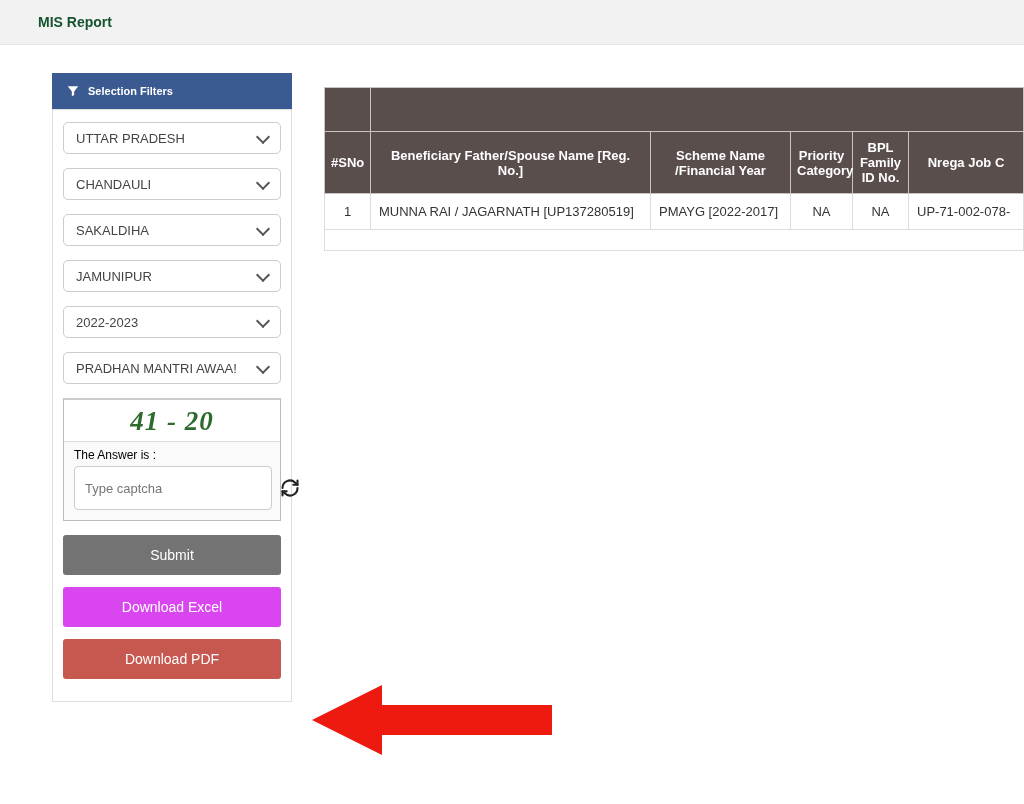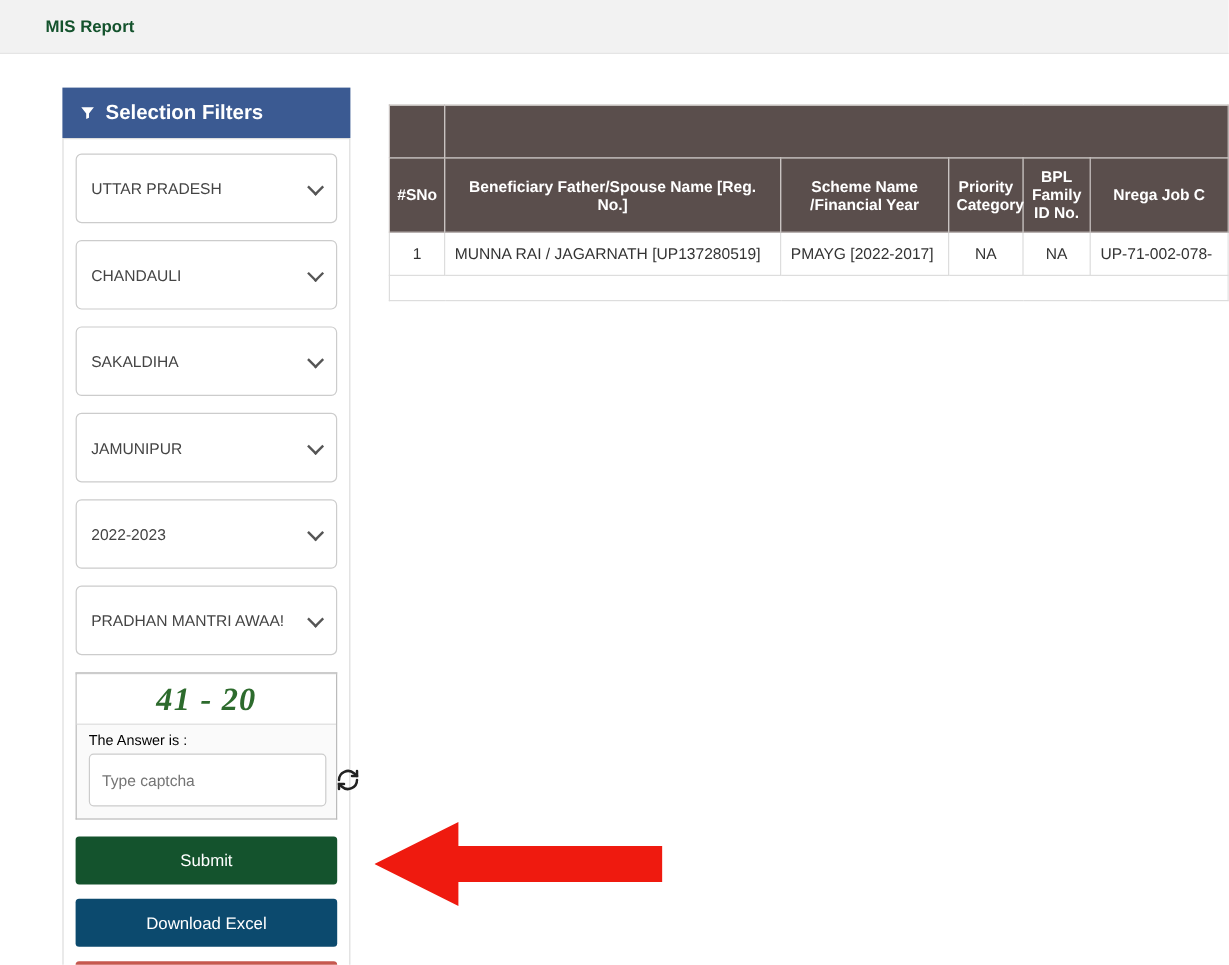--- a/index.html
+++ b/index.html
@@ -23,37 +23,37 @@
   .content {
     display: flex;
     gap: 32px;
     padding: 28px 0 0 52px;
   }
   .panel-header {
     background: #3b5a92;
     color: #fff;
     padding: 11px 14px;
     font-weight: 700;
-    font-size: 17px;
+    font-size: 11px;
     display: flex;
     align-items: center;
     gap: 8px;
   }
   .sidebar {
     width: 240px;
     flex-shrink: 0;
   }
   .sidebar .panel-body {
     border: 1px solid #ddd;
     padding: 12px 10px 10px 10px;
     background: #fff;
   }
   .select {
     width: 100%;
-    height: 58px;
+    height: 32px;
     border: 1px solid #ccc;
     border-radius: 5px;
     background: #fff;
     padding: 0 28px 0 12px;
     font-size: 13px;
     color: #444;
     margin-bottom: 14px;
     position: relative;
     display: flex;
     align-items: center;
@@ -122,22 +122,22 @@
     width: 100%;
     height: 40px;
     border: none;
     border-radius: 3px;
     color: #fff;
     font-size: 14px;
     font-weight: 500;
     margin-bottom: 12px;
     cursor: pointer;
   }
-  .btn-submit { background: #14532d; }
-  .btn-excel  { background: #0c4a6e; }
+  .btn-submit { background: #737373; }
+  .btn-excel  { background: #d946ef; }
   .btn-pdf    { background: #c6584f; }
 
   .main {
     flex: 1;
     min-width: 0;
   }
   .main .panel-header { padding: 12px 14px; }
   .report-wrap {
     padding-top: 14px;
   }

